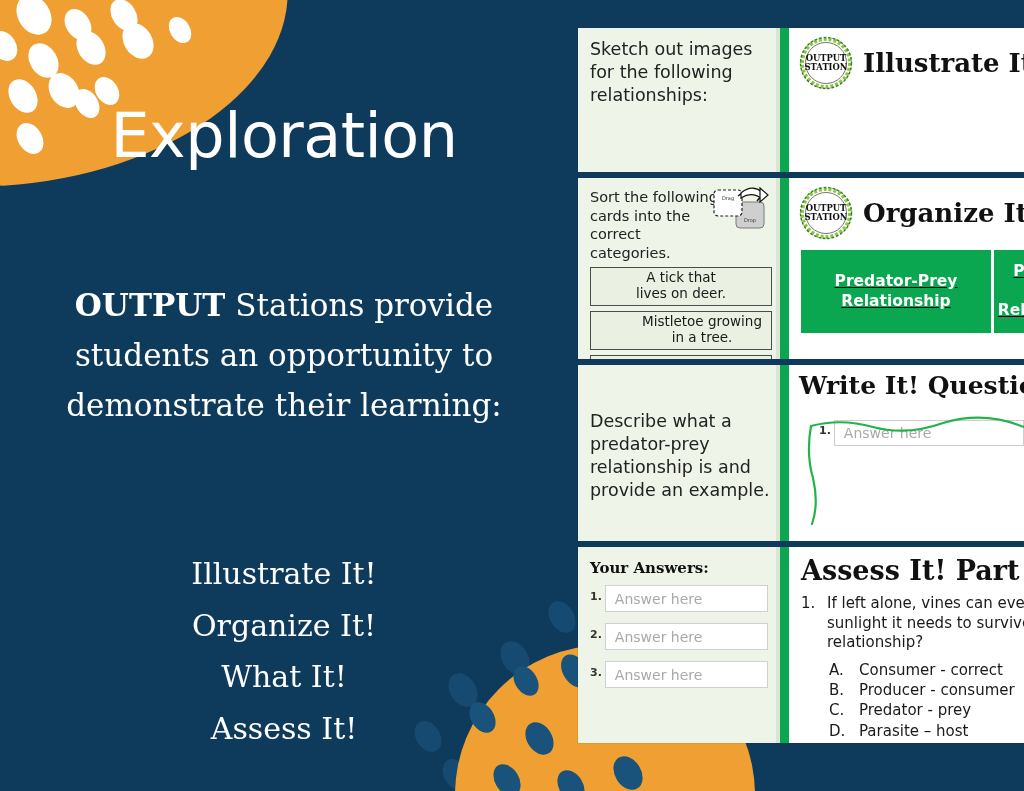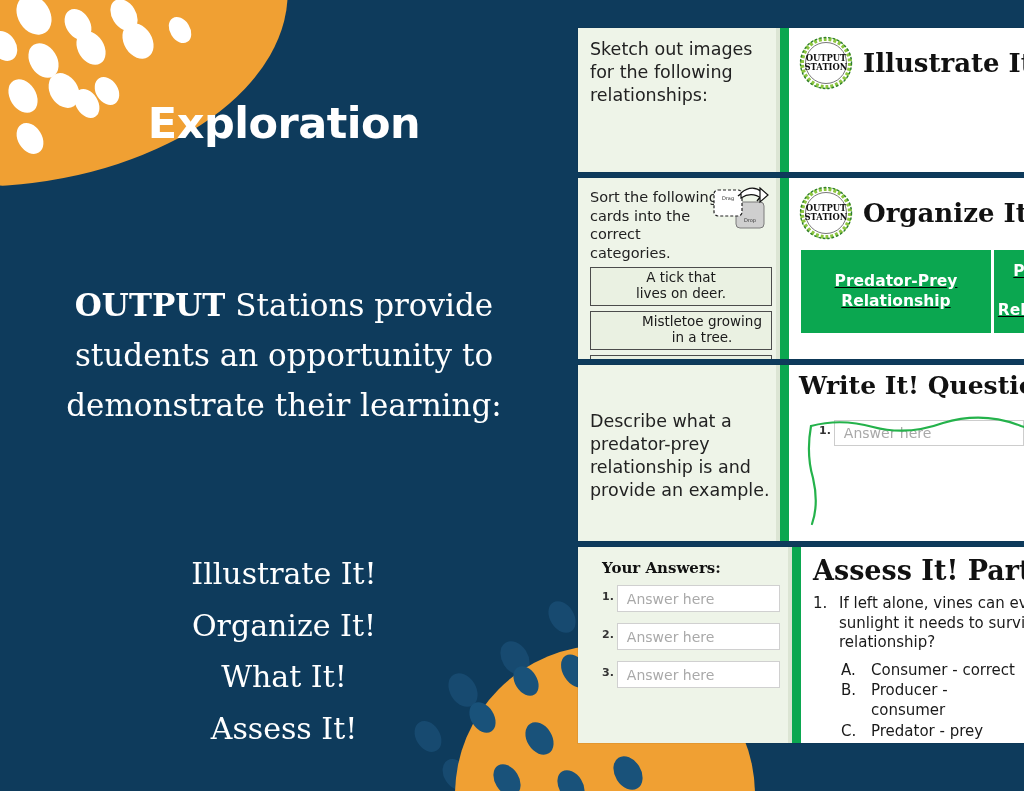--- a/index.html
+++ b/index.html
@@ -63,22 +63,22 @@
     width: 568px; height: 791px;
     z-index: 5;
     padding: 0 28px;
   }
   .title {
     position: absolute;
     top: 95px; left: 0; right: 0;
     text-align: center;
     color: #ffffff;
     font-family: "DejaVu Sans", sans-serif;
-    font-weight: bold;
-    font-size: 43px;
+    font-weight: normal;
+    font-size: 62px;
     line-height: 1.33;
     letter-spacing: -0.5px;
   }
   .body-text {
     position: absolute;
     top: 280px; left: 30px; right: 30px;
     text-align: center;
     color: #ffffff;
     font-family: "DejaVu Serif", serif;
     font-size: 31px;
@@ -448,21 +448,21 @@
           </svg>
           <div class="ans-row">
             <span class="ans-num">1.</span>
             <div class="ans-box">Answer here</div>
           </div>
         </div>
       </div>
     </div>
 
     <div class="card c4">
-      <div class="card-left" style="padding:12px 12px 4px 12px;margin-left:12px;">
+      <div class="card-left" style="padding:12px 12px 4px 12px;">
         <div class="your-answers">Your Answers:</div>
         <div class="ans-row4">
           <span class="ans-num4">1.</span>
           <div class="ans-box4">Answer here</div>
         </div>
         <div class="ans-row4">
           <span class="ans-num4">2.</span>
           <div class="ans-box4">Answer here</div>
         </div>
         <div class="ans-row4">

